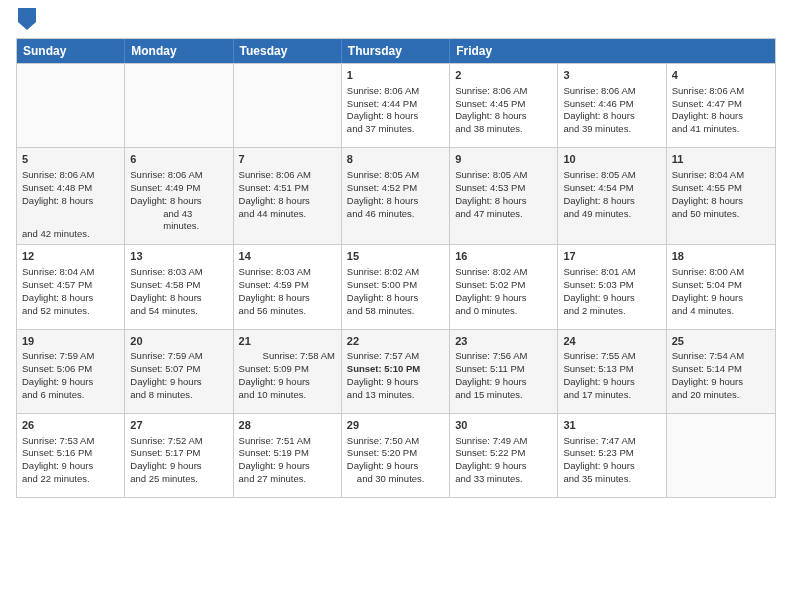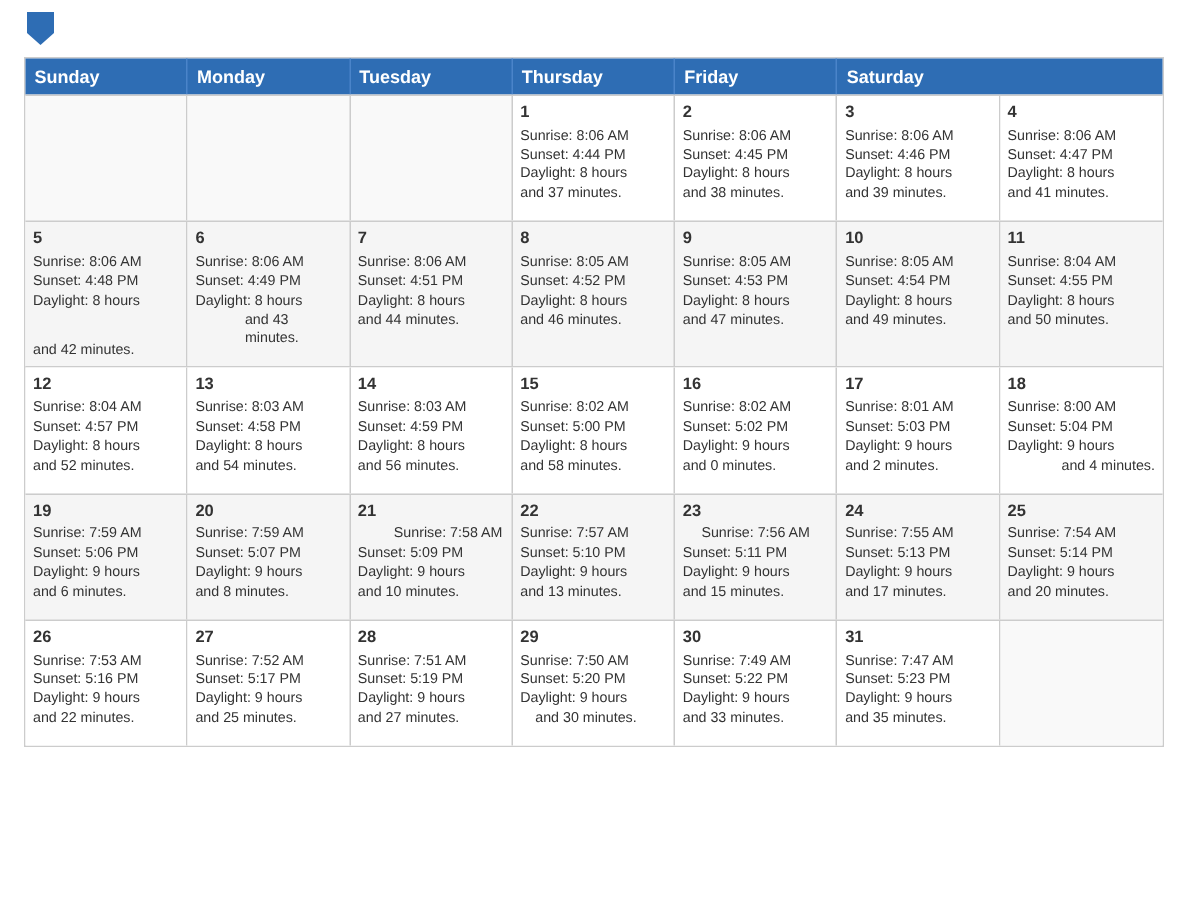--- a/index.html
+++ b/index.html
@@ -138,21 +138,20 @@
     </div>
   </div>
 
   <div class="calendar">
     <div class="cal-header">
     <div class="cal-header-cell">Sunday</div>
         <div class="cal-header-cell">Monday</div>
         <div class="cal-header-cell">Tuesday</div>
         <div class="cal-header-cell">Thursday</div>
         <div class="cal-header-cell">Friday</div>
-        <div class="cal-header-cell">Saturday</div>
       </div>
     <div class="cal-body">
     <div class="cal-row">
           <div class="cal-cell empty"></div>
           <div class="cal-cell empty"></div>
           <div class="cal-cell empty"></div>
           <div class="cal-cell">
             <span class="day-num">1</span>
             <span style="display: block;">Sunrise: 8:06 AM</span>
             <span style="display: block;">Sunset: 4:44 PM</span>
@@ -273,21 +272,21 @@
             <span style="display: block;">Sunrise: 8:01 AM</span>
             <span style="display: block;">Sunset: 5:03 PM</span>
             <span style="display: block;">Daylight: 9 hours</span>
             <span style="display: block;">and 2 minutes.</span>
           </div>
           <div class="cal-cell">
             <span class="day-num">18</span>
             <span style="display: block;">Sunrise: 8:00 AM</span>
             <span style="display: block;">Sunset: 5:04 PM</span>
             <span style="display: block;">Daylight: 9 hours</span>
-            <span style="display: block; text-align: right;">and 4 minutes.</span>
+            <span style="display: block;">and 4 minutes.</span>
           </div>
         </div>
         <div class="cal-row row-alt">
           <div class="cal-cell">
             <span class="day-num">19</span>
             <span style="display: block;">Sunrise: 7:59 AM</span>
             <span style="display: block;">Sunset: 5:06 PM</span>
             <span style="display: block;">Daylight: 9 hours</span>
             <span style="display: block;">and 6 minutes.</span>
           </div>
@@ -301,27 +300,27 @@
           <div class="cal-cell">
             <span class="day-num">21</span>
             <span style="display: block; margin-left: 24px;">Sunrise: 7:58 AM</span>
             <span style="display: block;">Sunset: 5:09 PM</span>
             <span style="display: block;">Daylight: 9 hours</span>
             <span style="display: block;">and 10 minutes.</span>
           </div>
           <div class="cal-cell">
             <span class="day-num">22</span>
             <span style="display: block;">Sunrise: 7:57 AM</span>
-            <span style="display: block;">Sunset: 5:10 PM</span>
+            <span style="display: block; font-weight: bold;">Sunset: 5:10 PM</span>
             <span style="display: block;">Daylight: 9 hours</span>
             <span style="display: block;">and 13 minutes.</span>
           </div>
           <div class="cal-cell">
             <span class="day-num">23</span>
-            <span style="display: block; text-align: center;">Sunrise: 7:56 AM</span>
+            <span style="display: block;">Sunrise: 7:56 AM</span>
             <span style="display: block;">Sunset: 5:11 PM</span>
             <span style="display: block;">Daylight: 9 hours</span>
             <span style="display: block;">and 15 minutes.</span>
           </div>
           <div class="cal-cell">
             <span class="day-num">24</span>
             <span style="display: block;">Sunrise: 7:55 AM</span>
             <span style="display: block;">Sunset: 5:13 PM</span>
             <span style="display: block;">Daylight: 9 hours</span>
             <span style="display: block;">and 17 minutes.</span>

